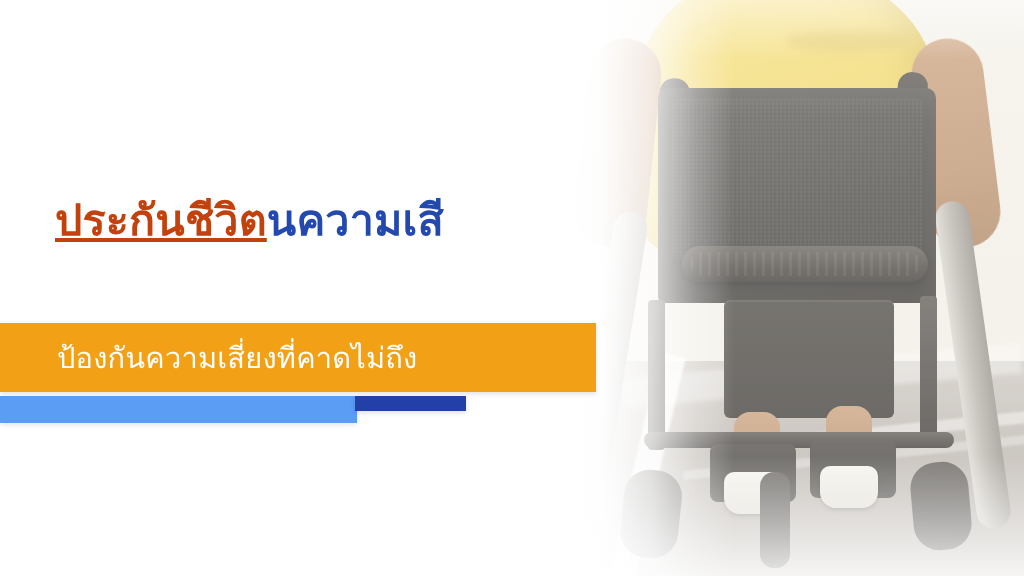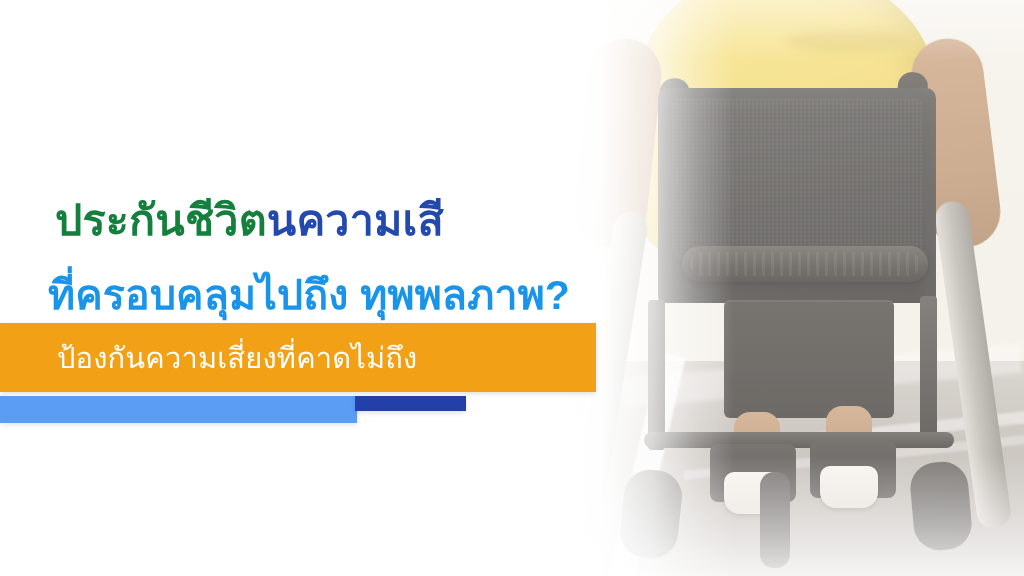--- a/index.html
+++ b/index.html
@@ -279,21 +279,21 @@
   .headline {
     position: absolute;
     left: 55px;
     top: 196px;
     font-size: 43px;
     font-weight: bold;
     line-height: 1.16;
     white-space: nowrap;
     letter-spacing: .2px;
   }
-  .hl-orange { color: #15803d; }
+  .hl-orange { color: #c2410c; text-decoration: underline; }
   .hl-navy   { color: #2449AE; }
 
   .subline {
     position: absolute;
     left: 48px;
     top: 262px;
     font-size: 41px;
     font-weight: bold;
     color: #1A94E8;
     white-space: nowrap;
@@ -392,21 +392,20 @@
       <div class="photo-fade-top"></div>
       <div class="photo-fade-bottom"></div>
     </div>
     <div class="photo-fade-left"></div>
   </div>
 
   <div class="headline">
     <span class="hl-orange">ประกันชีวิต</span><span class="hl-navy">นความเสี</span>
   </div>
 
-  <div class="subline">ที่ครอบคลุมไปถึง ทุพพลภาพ?</div>
 
   <div class="orange-banner">
     <div class="orange-banner-text">ป้องกันความเสี่ยงที่คาดไม่ถึง</div>
   </div>
 
   <div class="bar-light"></div>
   <div class="bar-dark"></div>
 
 </div>
 

